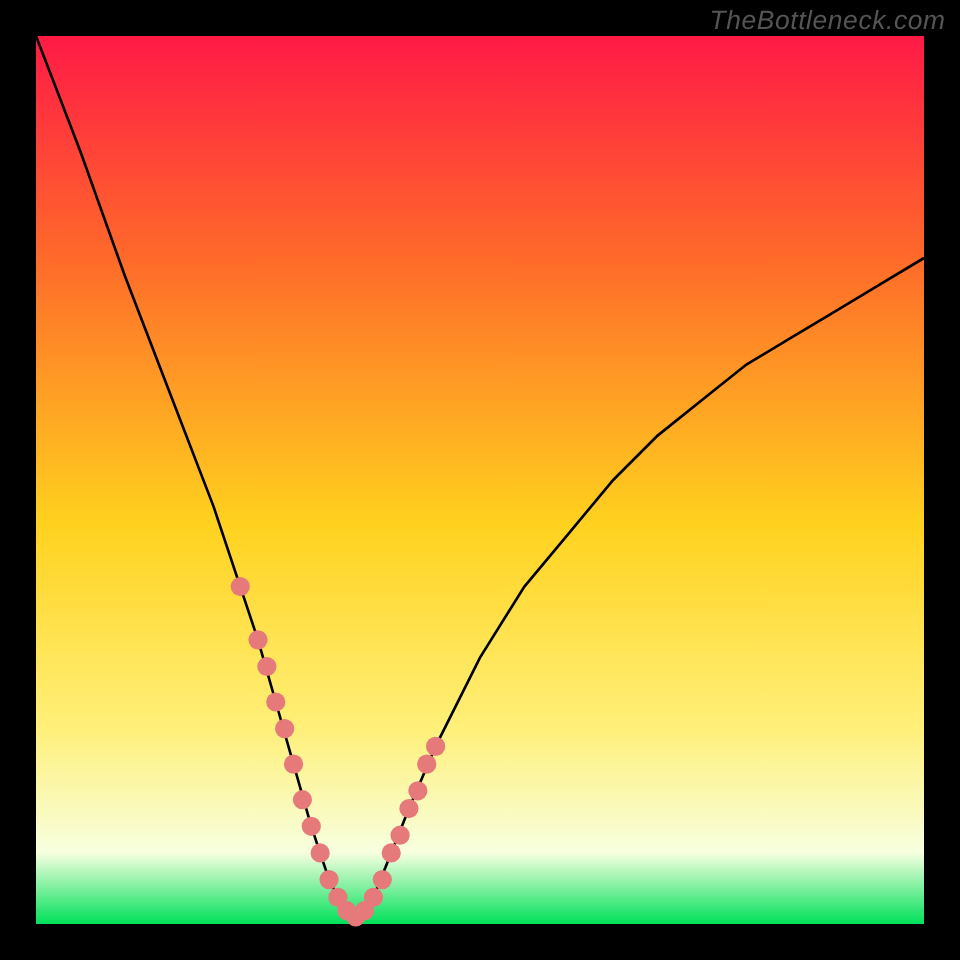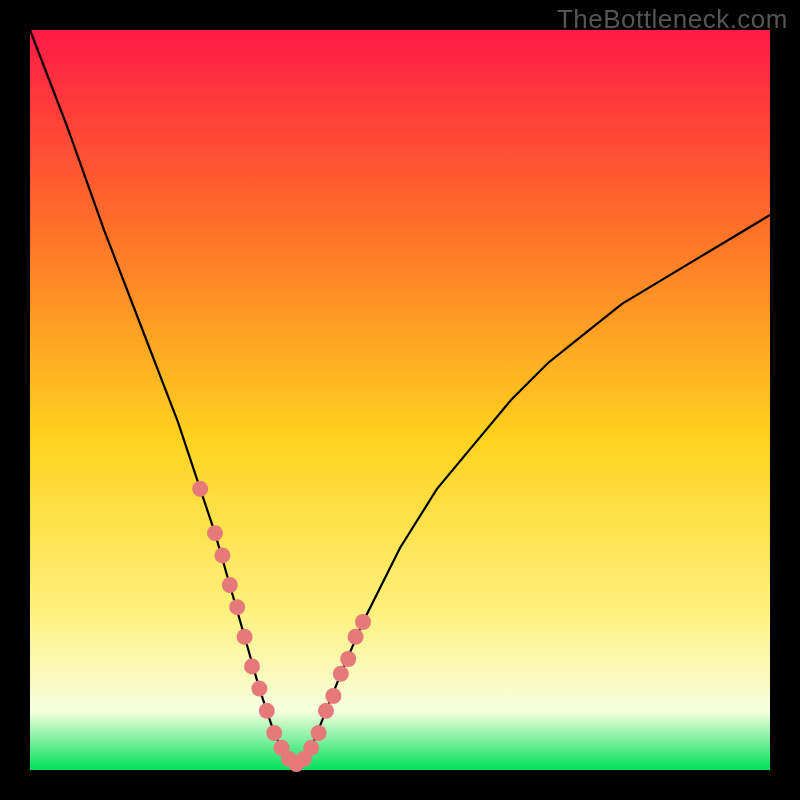--- a/index.html
+++ b/index.html
@@ -15,24 +15,25 @@
     position: relative;
     width: 800px;
     height: 800px;
     background: #000;
   }
   .watermark {
     position: absolute;
     top: 4px;
     right: 12px;
     color: #555;
-    font-size: 26px;
+    font-size: 22px;
     letter-spacing: 0.5px;
     font-weight: 500;
     z-index: 10;
+    font-style: italic;
   }
   svg.plot {
     position: absolute;
     left: 0;
     top: 0;
     width: 800px;
     height: 800px;
   }
 </style>
 </head>

